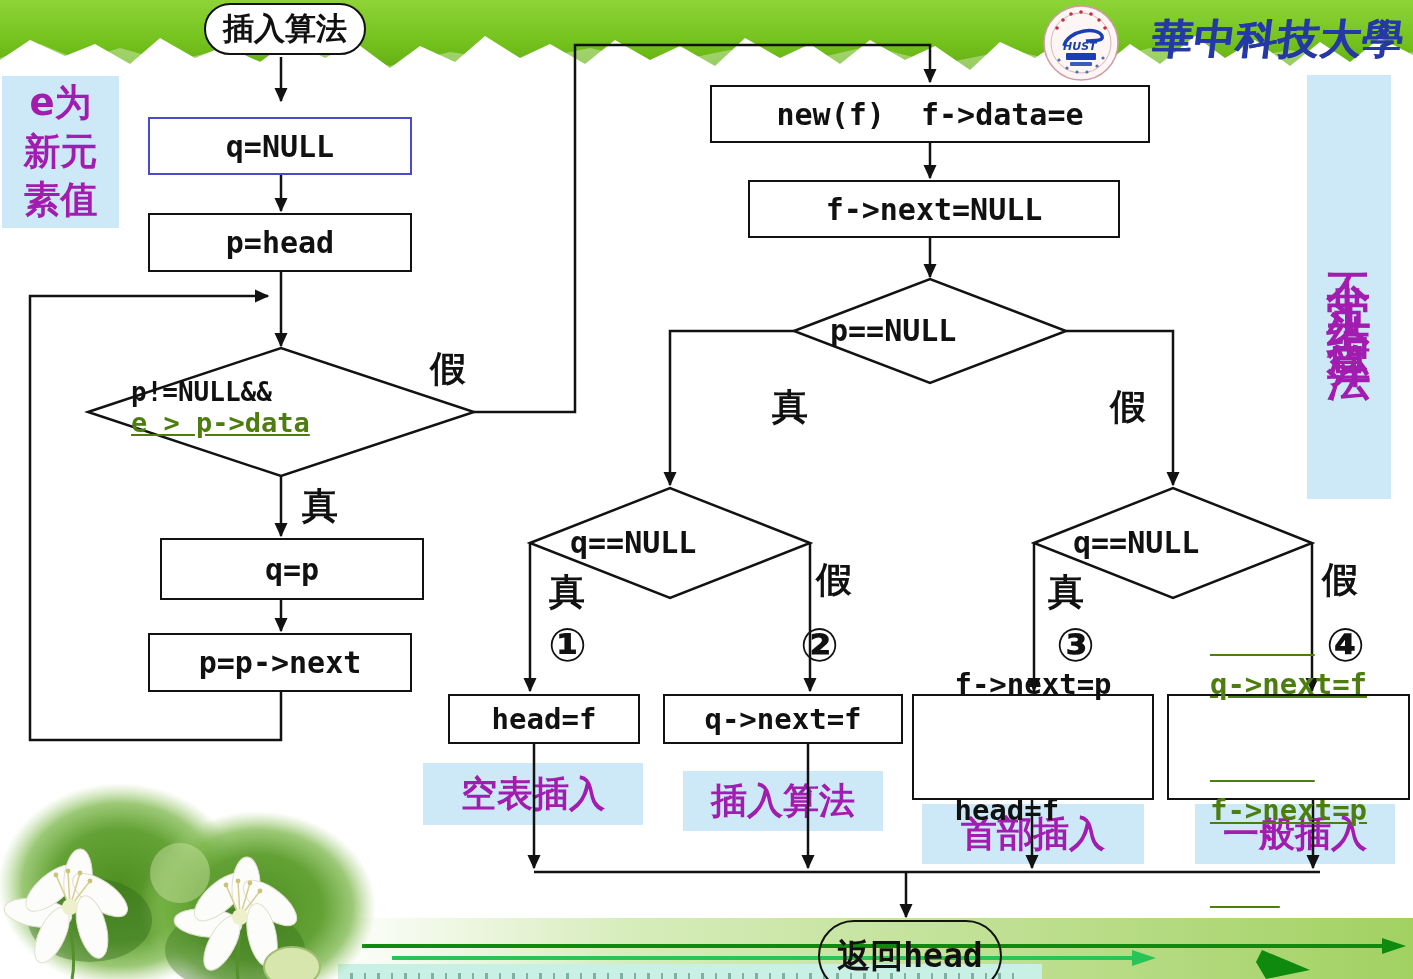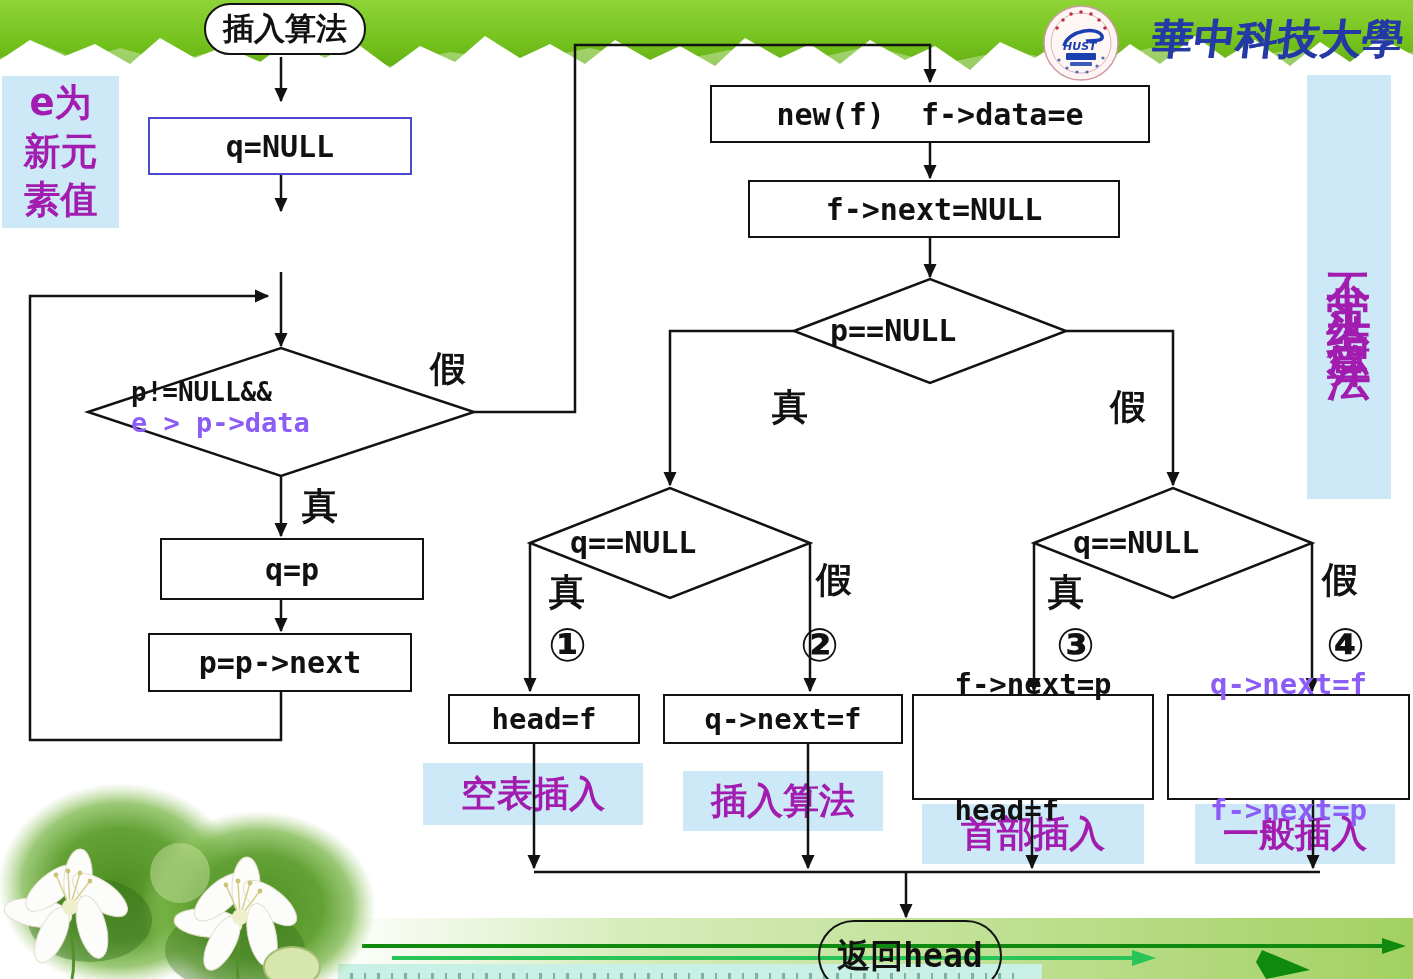--- a/index.html
+++ b/index.html
@@ -7,21 +7,21 @@
          font-family:"DejaVu Sans","Liberation Sans",sans-serif;}
   svg{display:block;}
   .layer{position:absolute;left:0;top:0;}
   
   .box{position:absolute;background:#fff;border:2.5px solid #121212;z-index:3;
        display:flex;align-items:center;justify-content:center;
        font-family:"DejaVu Sans Mono","Liberation Mono",monospace;
        font-weight:bold;color:#111;font-size:30px;white-space:pre;box-sizing:border-box;}
   .box.blueborder{border-color:#4a4ad0;}
   .box .stack{line-height:1.45;}
-  .red{color:#8b5cf6;}
+  .red{color:#4d7c0f;text-decoration:underline;}
   .oval{position:absolute;border:2.5px solid #121212;z-index:4;display:flex;align-items:center;justify-content:center;
         font-weight:bold;color:#111;box-sizing:border-box;}
   .oval.start{background:#fff;border-radius:28px;font-size:31px;}
   .oval.end{background:transparent;border-radius:36px;font-size:33px;font-family:"DejaVu Sans Mono","Liberation Mono",monospace;}
   
   .dtext{position:absolute;z-index:3;text-align:left;
          font-family:"DejaVu Sans Mono","Liberation Mono",monospace;font-weight:bold;color:#111;}
   
   .blabel{position:absolute;z-index:3;font-size:36px;font-weight:bold;color:#111;}
   .cnum{position:absolute;z-index:4;font-size:46px;font-weight:bold;color:#111;line-height:1;}
@@ -203,20 +203,21 @@
       <polygon points="794,331 930,279 1066,331 930,383"></polygon>
       <polygon points="530,543 670,488 810,543 670,598"></polygon>
       <polygon points="1034,543 1173,488 1312,543 1173,598"></polygon>
     </g>
   </svg>
 
   <div class="oval start" style="left:204px;top:3px;width:162px;height:52px;">插入算法</div>
 
   <div class="box blueborder" style="left:148px;top:104px;width:264px;height:58px;margin-top:13px;">q=NULL</div>
 
+  <div class="box" style="left:148px;top:213px;width:264px;height:59px;">p=head</div>
 
   <div class="box" style="left:160px;top:538px;width:264px;height:62px;">q=p</div>
 
   <div class="box" style="left:148px;top:633px;width:264px;height:59px;">p=p-&gt;next</div>
 
   <div class="box" style="left:710px;top:85px;width:440px;height:58px;">new(f)  f-&gt;data=e</div>
 
   <div class="box" style="left:748px;top:180px;width:372px;height:58px;">f-&gt;next=NULL</div>
 
   <div class="box" style="left:448px;top:694px;width:192px;height:50px;font-size:29px;">head=f</div>

